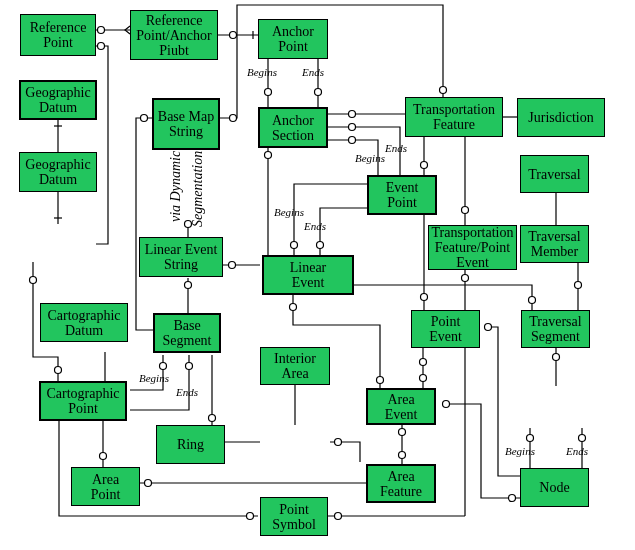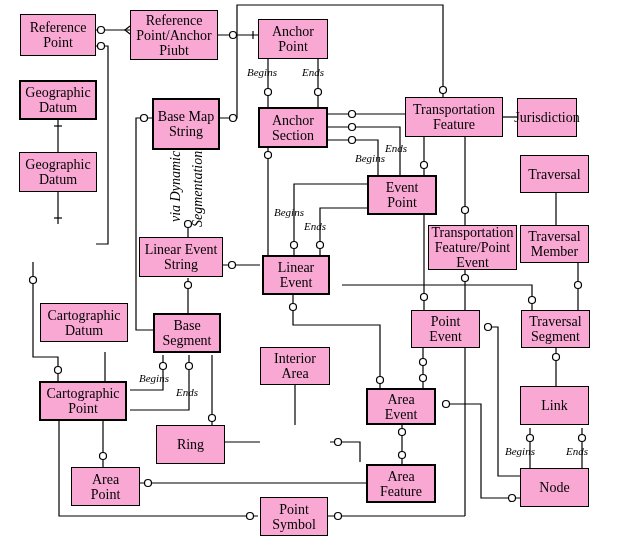--- a/index.html
+++ b/index.html
@@ -1,18 +1,18 @@
 <!DOCTYPE html>
 <html><head>
 <meta charset="utf-8">
 <style>
   html, body { margin:0; padding:0; background:#ffffff; }
   body { width:635px; height:550px; position:relative; overflow:hidden; font-family:"Liberation Serif", "DejaVu Serif", serif; }
   #diagram { position:absolute; left:0; top:0; width:635px; height:550px; }
-  .ent { position:absolute; box-sizing:border-box; border:1.5px solid #000; background:#f9a8d4; display:flex; align-items:center; justify-content:center; text-align:center; font-size:14px; line-height:15px; color:#000; white-space:pre-line; }
+  .ent { position:absolute; box-sizing:border-box; border:1.5px solid #000; background:#22c55e; display:flex; align-items:center; justify-content:center; text-align:center; font-size:14px; line-height:15px; color:#000; white-space:pre-line; }
   .ent.bold { border-width:2.2px; }
   .lbl { position:absolute; font-style:italic; font-size:11px; color:#000; white-space:nowrap; }
   .vlbl { position:absolute; font-style:italic; font-size:14px; color:#000; white-space:nowrap; transform:rotate(-90deg); transform-origin:left top; }
   svg line, svg polyline { stroke:#000; stroke-width:1.2; fill:none; }
   svg circle { stroke:#000; stroke-width:1.2; fill:#fff; }
 </style>
 </head>
 <body>
 
 <div id="diagram">
@@ -157,48 +157,47 @@
 <div class="ent bold" style="left:19px;top:80px;width:78px;height:40px">Geographic
 Datum</div>
 <div class="ent" style="left:19px;top:152px;width:78px;height:40px">Geographic
 Datum</div>
 <div class="ent bold" style="left:152px;top:98px;width:68px;height:52px">Base Map
 String</div>
 <div class="ent bold" style="left:258px;top:107px;width:70px;height:41px">Anchor
 Section</div>
 <div class="ent" style="left:405px;top:97px;width:98px;height:40px">Transportation
 Feature</div>
-<div class="ent" style="left:517px;top:98px;width:60px;height:39px">Jurisdiction</div>
+<div class="ent" style="left:517px;top:98px;width:88px;height:39px">Jurisdiction</div>
 <div class="ent bold" style="left:367px;top:175px;width:70px;height:40px">Event
 Point</div>
 <div class="ent" style="left:520px;top:155px;width:69px;height:38px">Traversal</div>
 <div class="ent" style="left:139px;top:237px;width:84px;height:40px">Linear Event
 String</div>
-<div class="ent bold" style="left:262px;top:255px;width:68px;height:40px">Linear
+<div class="ent bold" style="left:262px;top:255px;width:92px;height:40px">Linear
 Event</div>
 <div class="ent" style="left:428px;top:225px;width:89px;height:45px">Transportation
 Feature/Point
 Event</div>
 <div class="ent" style="left:520px;top:225px;width:69px;height:38px">Traversal
 Member</div>
 <div class="ent" style="left:40px;top:303px;width:88px;height:39px">Cartographic
 Datum</div>
 <div class="ent bold" style="left:153px;top:313px;width:68px;height:40px">Base
 Segment</div>
 <div class="ent" style="left:411px;top:310px;width:69px;height:38px">Point
 Event</div>
 <div class="ent" style="left:521px;top:310px;width:69px;height:38px">Traversal
 Segment</div>
 <div class="ent" style="left:260px;top:347px;width:70px;height:38px">Interior
 Area</div>
 <div class="ent bold" style="left:39px;top:381px;width:88px;height:40px">Cartographic
 Point</div>
 <div class="ent bold" style="left:366px;top:388px;width:70px;height:37px">Area
 Event</div>
-<div class="ent" style="left:520px;top:386px;width:69px;height:39px">Link</div>
 <div class="ent" style="left:156px;top:425px;width:69px;height:39px">Ring</div>
 <div class="ent" style="left:71px;top:467px;width:69px;height:39px">Area
 Point</div>
 <div class="ent bold" style="left:366px;top:464px;width:70px;height:39px">Area
 Feature</div>
 <div class="ent" style="left:520px;top:468px;width:69px;height:39px">Node</div>
 <div class="ent" style="left:260px;top:497px;width:68px;height:39px">Point
 Symbol</div>
 
 <span class="lbl" style="left:247px;top:66px">Begins</span>

